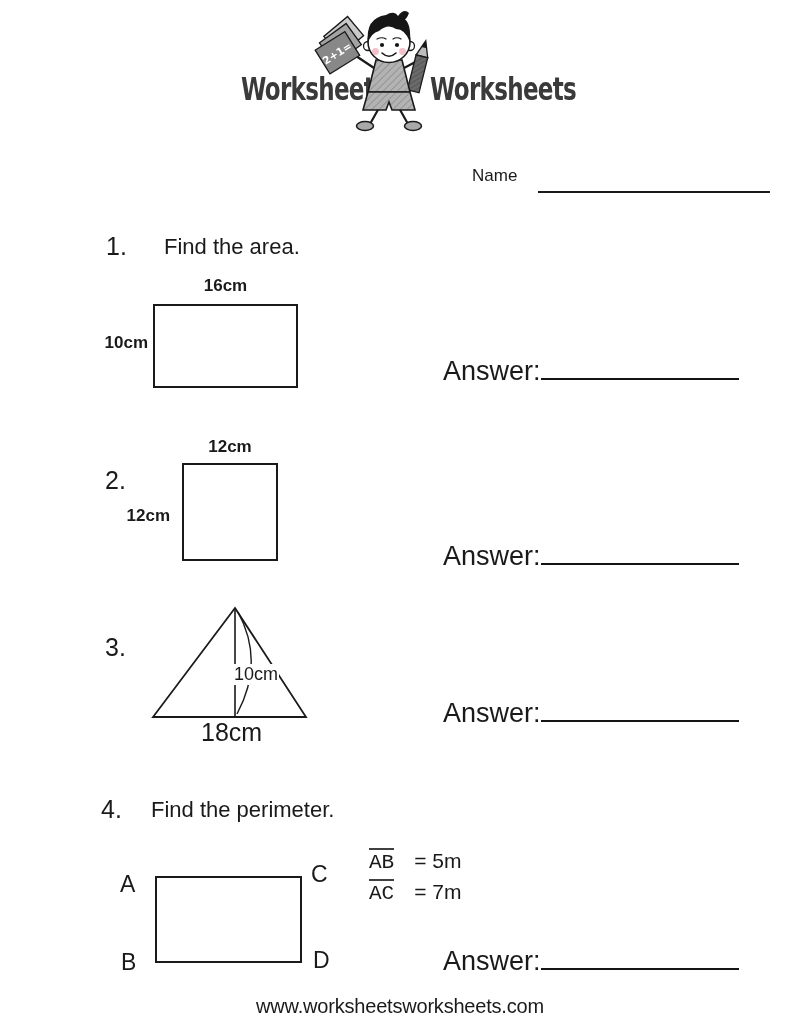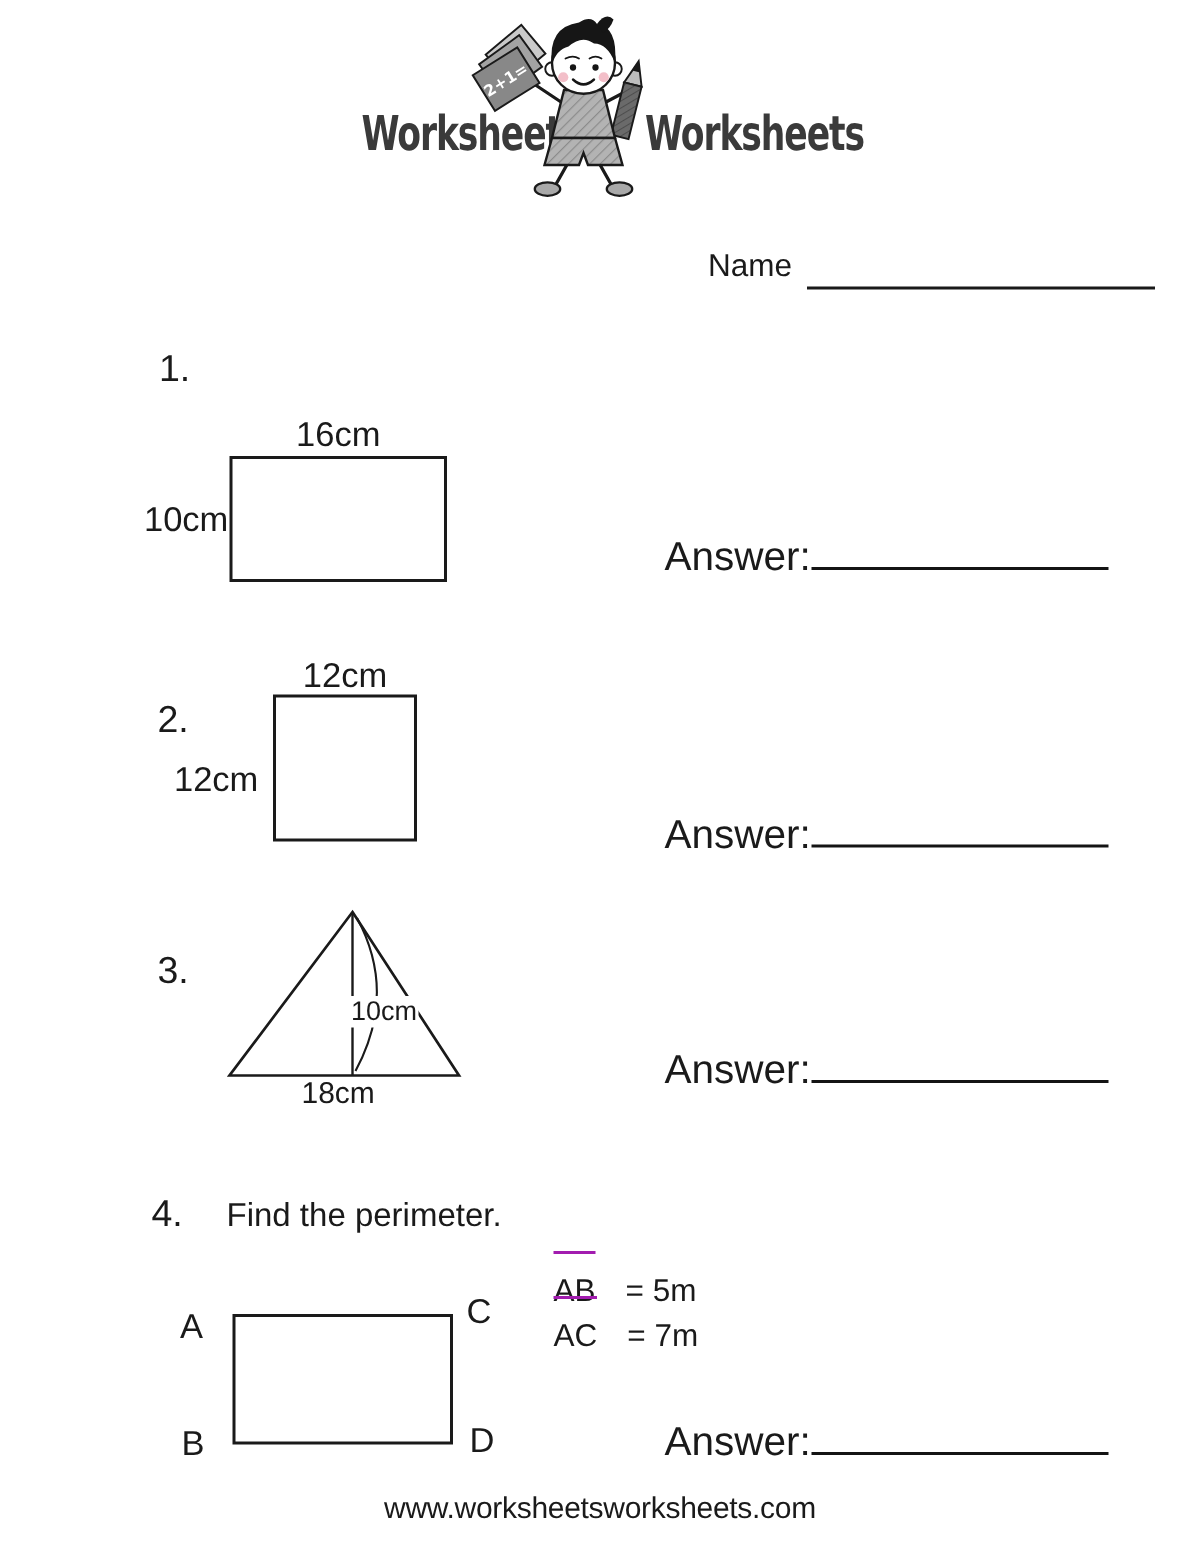--- a/index.html
+++ b/index.html
@@ -29,28 +29,28 @@
   .logo-right { left: 430px; top: 70px; }
   .logo-boy   { left: 312px; top: 6px; width: 150px; height: 127px; }
 
   
   .title {
     left: 67px; top: 167px;
     font-size: 31px;
     letter-spacing: -0.5px;
     white-space: nowrap;
   }
-  .name-label { left: 472px; top: 166px; font-size: 21px; }
+  .name-label { left: 472px; top: 166px; font-size: 17px; }
   .name-line  { left: 538px; top: 170px; width: 232px; height: 23px;
                 border-bottom: 2px solid #1a1a1a; }
 
   
   .qnum  { font-size: 25px; }
   .qinstr{ font-size: 22px; white-space: nowrap; }
-  .dim   { font-size: 23px; white-space: nowrap; }
+  .dim   { font-size: 17px; white-space: nowrap; font-weight: bold; }
 
   .q1-num   { left: 106px; top: 232px; }
   .q1-instr { left: 164px; top: 234px; }
   .q1-top   { left: 153px; top: 276px; width: 145px; text-align: center; }
   .q1-rect  { left: 153px; top: 304px; width: 145px; height: 84px;
               border: 2px solid #1a1a1a; }
   .q1-side  { left: 96px;  top: 333px; width: 52px; text-align: right; }
 
   .q2-top   { left: 182px; top: 437px; width: 96px; text-align: center; }
   .q2-num   { left: 105px; top: 466px; }
@@ -58,35 +58,35 @@
               border: 2px solid #1a1a1a; }
   .q2-side  { left: 116px; top: 506px; width: 54px; text-align: right; }
 
   .q3-num   { left: 105px; top: 633px; }
   .q3-fig   { left: 145px; top: 600px; width: 170px; height: 140px; }
   .q3-svg   { position: absolute; left: 0; top: 0; }
   .q3-height-label { position: absolute; left: 88px; top: 64px;
                      font-size: 18px; background: #ffffff; padding: 0 1px;
                      white-space: nowrap; }
   .q3-base-label   { position: absolute; left: 56px; top: 118px;
-                     font-size: 20px; white-space: nowrap; }
+                     font-size: 25px; white-space: nowrap; }
 
   .q4-num   { left: 101px; top: 795px; }
   .q4-instr { left: 151px; top: 797px; }
   .q4-rect  { left: 155px; top: 876px; width: 147px; height: 87px;
               border: 2px solid #1a1a1a; }
   .corner   { font-size: 23px; }
   .q4-A { left: 120px; top: 871px; }
   .q4-C { left: 311px; top: 861px; }
   .q4-B { left: 121px; top: 949px; }
   .q4-D { left: 313px; top: 947px; }
 
   .givens { left: 369px; top: 849px; font-size: 21px; }
   .given-line { margin-bottom: 6px; white-space: nowrap; }
-  .seg { border-top: 2px solid #a21caf; padding-top: 13px; }
+  .seg { border-top: 2px solid #404040; padding-top: 1px; font-family: Liberation Mono, monospace; }
   .given-val { margin-left: 20px; }
 
   
   .answer { font-size: 27px; white-space: nowrap; }
   .ans-line { display: inline-block; width: 198px; height: 24px;
               border-bottom: 2px solid #141414; }
   .answer-1 { left: 443px; top: 356px; }
   .answer-2 { left: 443px; top: 541px; }
   .answer-3 { left: 443px; top: 698px; }
   .answer-4 { left: 443px; top: 946px; }
@@ -158,20 +158,21 @@
       <circle cx="63.5" cy="45.5" r="3.4" fill="#f3bfc9"></circle>
       <circle cx="90.5" cy="45.5" r="3.4" fill="#f3bfc9"></circle>
       <path d="M70,47 Q77,53.5 84,47" fill="none" stroke="#161616" stroke-width="1.6" stroke-linecap="round"></path>
     </g>
   </svg>
 
   <div class="abs name-label">Name</div>
   <div class="abs name-line"></div>
 
   <div class="abs qnum q1-num">1.</div>
+  <div class="abs qinstr q1-instr">Find the area.</div>
   <div class="abs dim q1-top">16cm</div>
   <div class="abs q1-rect"></div>
   <div class="abs dim q1-side">10cm</div>
   <div class="abs answer answer-1">
     <span>Answer:</span><span class="ans-line"></span>
   </div>
 
   <div class="abs dim q2-top">12cm</div>
   <div class="abs qnum q2-num">2.</div>
   <div class="abs q2-rect"></div>

